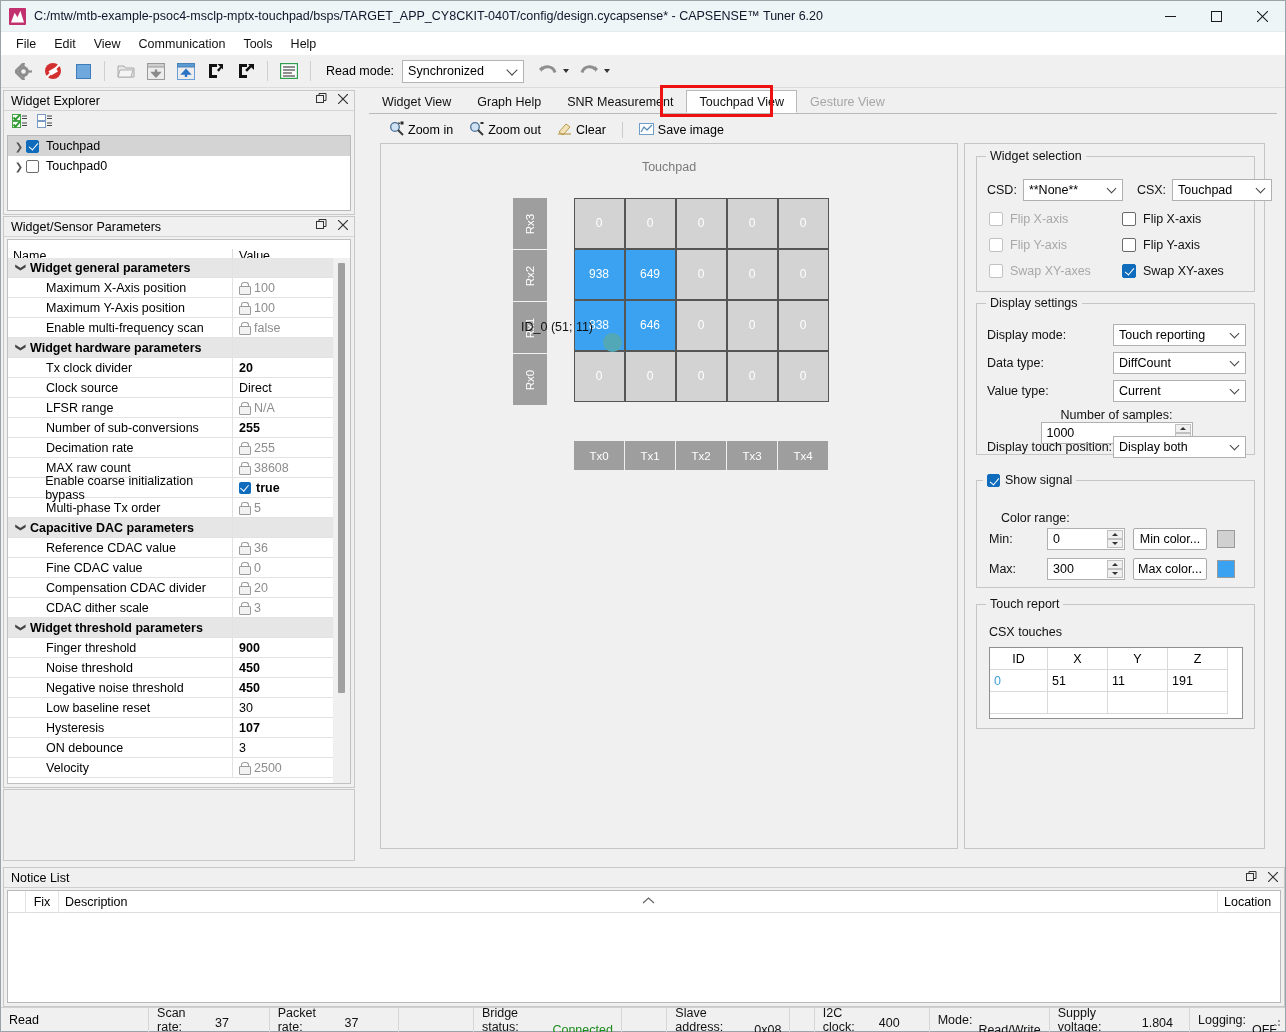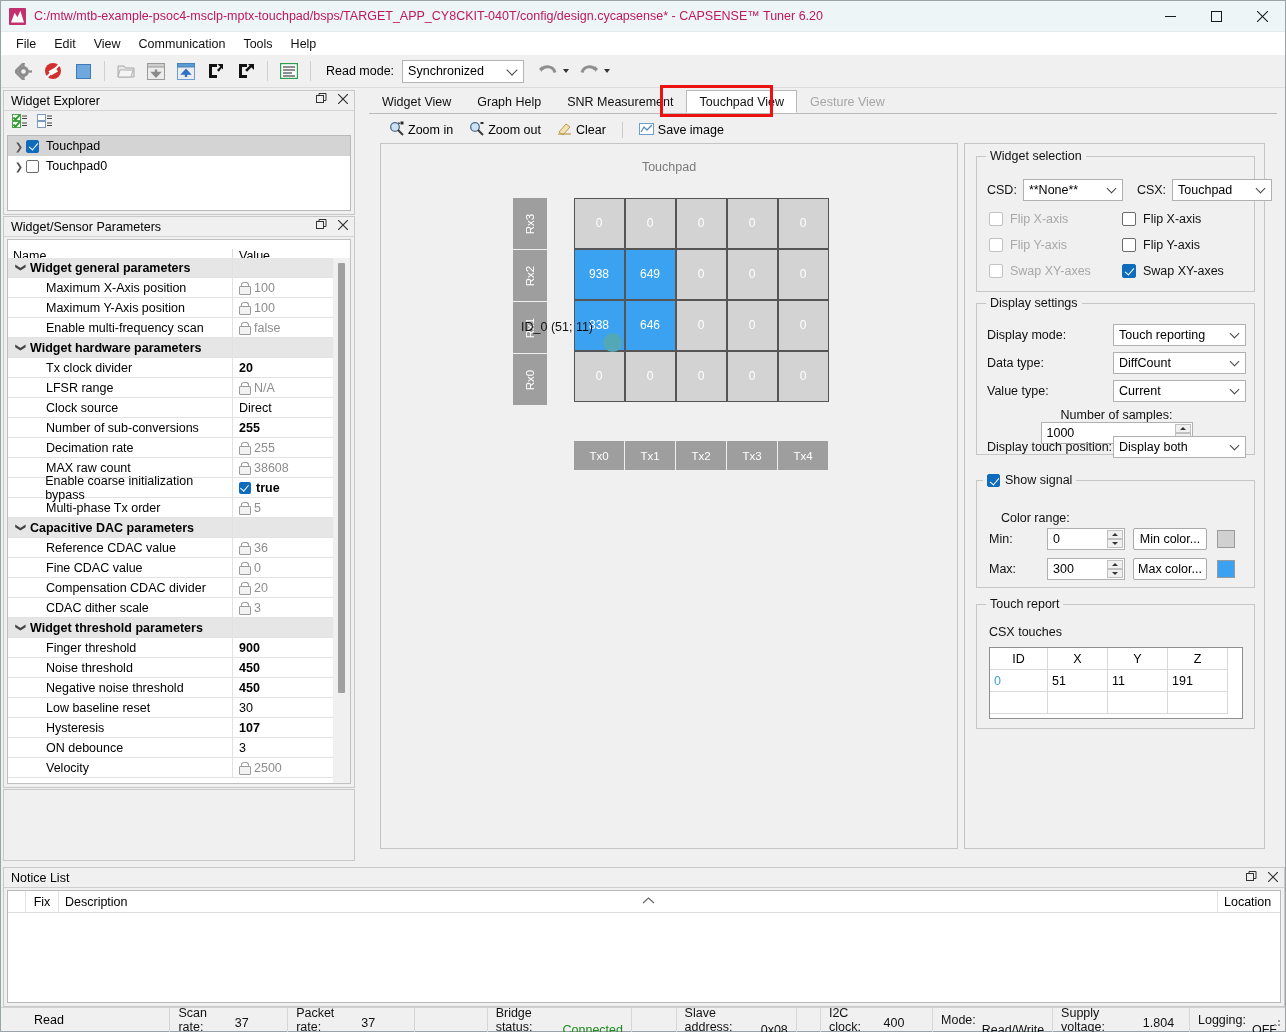--- a/index.html
+++ b/index.html
@@ -30,21 +30,21 @@
   .title-icon {
     width: 17px; height: 17px; margin-left: 8px; margin-right: 8px;
     background: linear-gradient(180deg,#c2316e 0%,#c2316e 100%);
     position: relative; border-radius: 1px;
   }
   .title-icon::after {
     content: ""; position: absolute; left: 2px; top: 2px; width: 13px; height: 13px;
     background: #fff;
     clip-path: polygon(0 100%, 28% 25%, 50% 60%, 72% 10%, 100% 100%);
   }
-  .title-text { font-size: 12.5px; color: #be185d; white-space: nowrap; }
+  .title-text { font-size: 12.5px; color: #0f172a; white-space: nowrap; }
   .win-buttons { position: absolute; right: 0; top: 0; height: 31px; display: flex; }
   .win-btn {
     width: 46px; height: 31px; display: flex; align-items: center; justify-content: center;
     font-size: 13px; color: #1a1a1a;
   }
 
   
   .menubar {
     position: absolute; left: 0; top: 31px; width: 1284px; height: 23px;
     background: #fff; display: flex; align-items: center; padding-left: 6px;
@@ -588,34 +588,34 @@
               <span class="ind ind2"></span>
               <span>Tx clock divider</span>
             </div>
             <div class="p-val bold">
               <span>20</span>
             </div>
           </div>
           <div class="p-row">
             <div class="p-name">
               <span class="ind ind2"></span>
+              <span>Clock source</span>
+            </div>
+            <div class="p-val">
+              <span>Direct</span>
+            </div>
+          </div>
+          <div class="p-row">
+            <div class="p-name">
+              <span class="ind ind2"></span>
               <span>LFSR range</span>
             </div>
             <div class="p-val locked">
               <span class="lock"></span>
               <span>N/A</span>
-            </div>
-          </div>
-          <div class="p-row">
-            <div class="p-name">
-              <span class="ind ind2"></span>
-              <span>Clock source</span>
-            </div>
-            <div class="p-val">
-              <span>Direct</span>
             </div>
           </div>
           <div class="p-row">
             <div class="p-name">
               <span class="ind ind2"></span>
               <span>Number of sub-conversions</span>
             </div>
             <div class="p-val bold">
               <span>255</span>
             </div>
@@ -1077,21 +1077,21 @@
       <div class="nb-head">
         <div class="nb-c" style="width:18px;"></div>
         <div class="nb-c" style="width:33px; justify-content:center; padding-left:0;">Fix</div>
         <div class="nb-c" style="flex:1;">Description</div>
         <div class="nb-c" style="width:62px; border-right:none;">Location</div>
       </div>
     </div>
   </div>
 
   <div class="status">
-    <div class="st-cell" style="width:160px;margin-left:25px;">Read</div>
+    <div class="st-cell" style="width:160px;">Read</div>
     <div class="st-cell">
       <span class="st-k">Scan rate:</span>
         <span class="st-v">37 pkts/s</span>
     </div>
     <div class="st-cell">
       <span class="st-k">Packet rate:</span>
         <span class="st-v">37 pkts/s</span>
     </div>
     <div class="st-cell" style="width:80px;"></div>
     <div class="st-cell">

